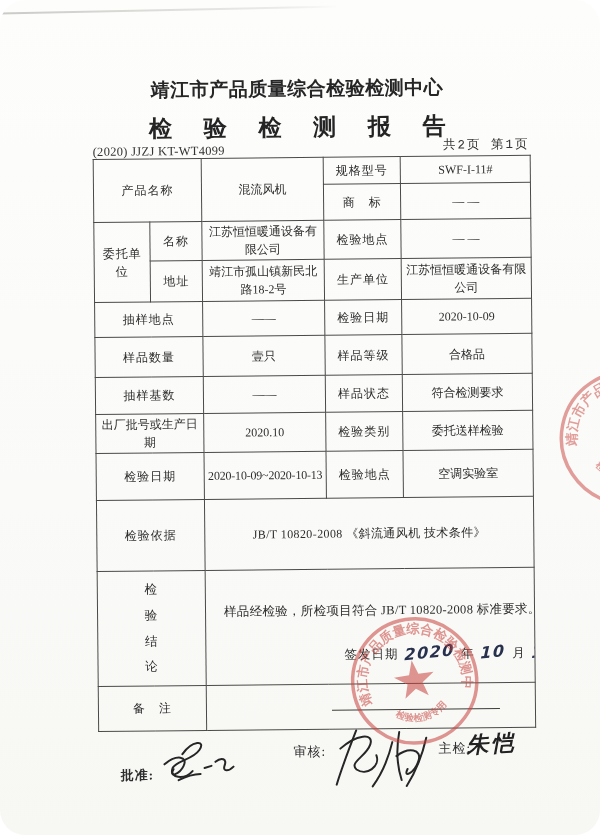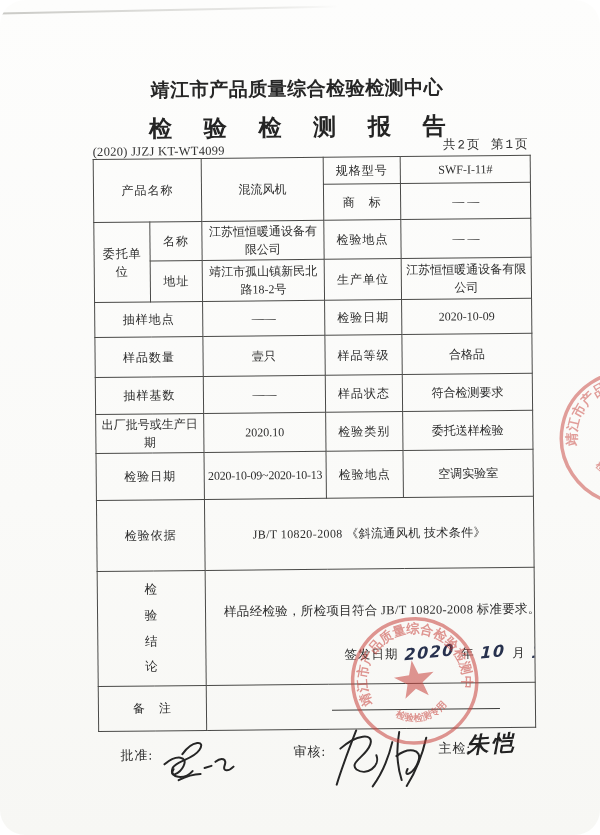--- a/index.html
+++ b/index.html
@@ -192,21 +192,21 @@
       <tr class="h45">
         <td class="lbl" colspan="2">备　注</td>
         <td class="remark-val" colspan="3">
           <span class="remark-line"></span>
         </td>
       </tr>
     </tbody>
       </table>
 
     <div class="sig-row">
-      <span class="sig-label" style="left:22px;top:12px;">批准:</span>
+      <span class="sig-label" style="left:22px;top:32px;font-weight:bold;">批准:</span>
       <svg class="sig-svg" style="left:54px;top:2px;" width="88" height="56" viewBox="0 0 88 56">
         <path d="M30 18 C 40 4 54 4 47 14 C 40 24 24 24 20 32 C 16 42 32 44 40 35"></path>
         <path d="M12 28 C 24 18 36 20 31 30 C 27 38 16 42 21 33"></path>
         <path d="M26 44 C 34 40 42 38 48 38"></path>
         <path d="M52 32 L 59 30"></path>
         <path d="M63 26 C 69 21 75 23 72 30 C 70 36 76 36 81 31"></path>
       </svg>
       <span class="sig-label" style="left:195px;top:10px;">审核:</span>
       <svg class="sig-svg" style="left:228px;top:-10px;" width="118" height="70" viewBox="0 0 118 70">
         <path d="M30 8 C 22 28 15 46 10 62"></path>

